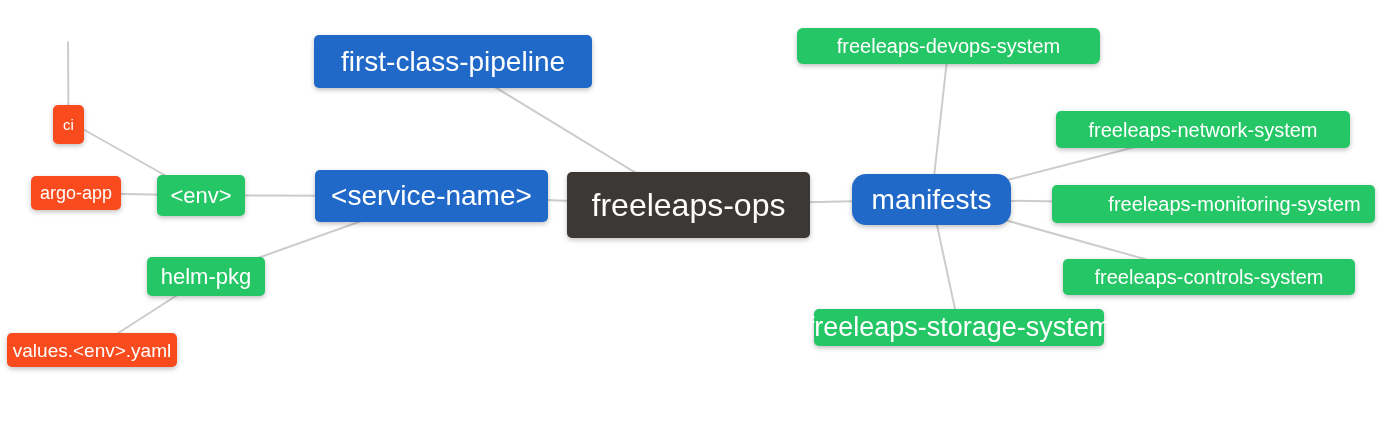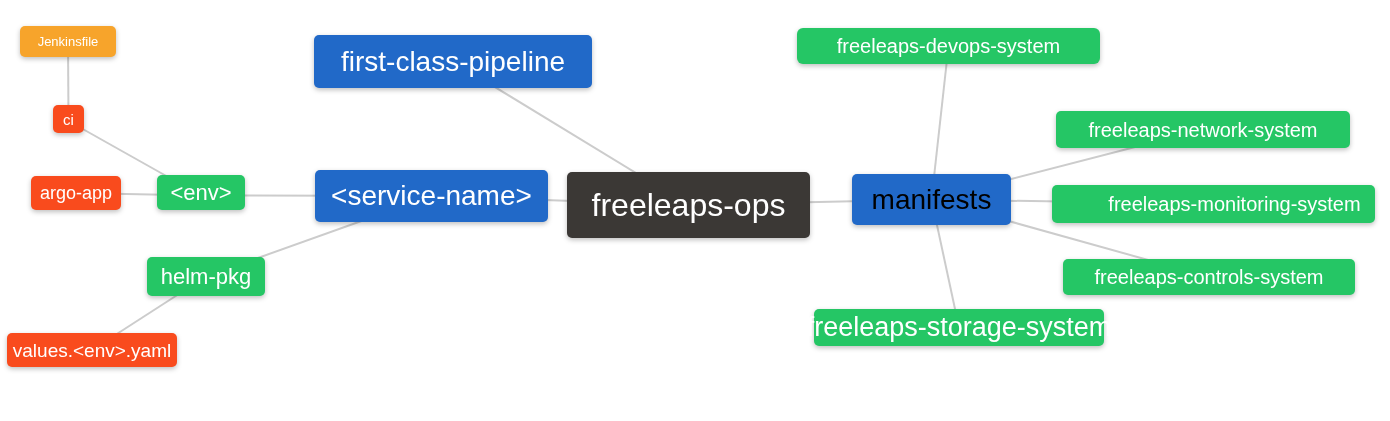--- a/index.html
+++ b/index.html
@@ -53,28 +53,27 @@
       <line x1="453" y1="61.5" x2="688.5" y2="205" stroke="#CCCCCC" stroke-width="2"></line>
       <line x1="431.5" y1="196" x2="688.5" y2="205" stroke="#CCCCCC" stroke-width="2"></line>
       <line x1="688.5" y1="205" x2="931.5" y2="199.5" stroke="#CCCCCC" stroke-width="2"></line>
       <line x1="931.5" y1="199.5" x2="948.5" y2="46" stroke="#CCCCCC" stroke-width="2"></line>
       <line x1="931.5" y1="199.5" x2="1203" y2="129.5" stroke="#CCCCCC" stroke-width="2"></line>
       <line x1="931.5" y1="199.5" x2="1213.5" y2="204" stroke="#CCCCCC" stroke-width="2"></line>
       <line x1="931.5" y1="199.5" x2="1209" y2="277" stroke="#CCCCCC" stroke-width="2"></line>
       <line x1="931.5" y1="199.5" x2="959" y2="327.5" stroke="#CCCCCC" stroke-width="2"></line>
     </svg>
 
-<div class="mm-node" style="left: 20px; top: 26px; width: 96px; height: 31px; font-size: 13px; background: rgb(247, 164, 43); color: rgb(255, 255, 255);">Jenkinsfile</div>
-    <div class="mm-node" style="left: 53px; top: 105px; width: 31px; height: 28px; font-size: 15px; background: rgb(249, 75, 29); color: rgb(255, 255, 255);">ci</div>
+    <div class="mm-node" style="left: 53px; top: 105px; width: 31px; height: 39px; font-size: 15px; background: rgb(249, 75, 29); color: rgb(255, 255, 255);">ci</div>
     <div class="mm-node" style="left: 31px; top: 176px; width: 90px; height: 34px; font-size: 18px; background: rgb(249, 75, 29); color: rgb(255, 255, 255);">argo-app</div>
-    <div class="mm-node" style="left: 157px; top: 175px; width: 88px; height: 35px; font-size: 22px; background: rgb(37, 198, 101); color: rgb(255, 255, 255);">&lt;env&gt;</div>
+    <div class="mm-node" style="left: 157px; top: 175px; width: 88px; height: 41px; font-size: 22px; background: rgb(37, 198, 101); color: rgb(255, 255, 255);">&lt;env&gt;</div>
     <div class="mm-node" style="left: 147px; top: 257px; width: 118px; height: 39px; font-size: 22px; background: rgb(37, 198, 101); color: rgb(255, 255, 255);">helm-pkg</div>
     <div class="mm-node" style="left: 7px; top: 333px; width: 170px; height: 34px; font-size: 19px; background: rgb(249, 75, 29); color: rgb(255, 255, 255);">values.&lt;env&gt;.yaml</div>
     <div class="mm-node" style="left: 314px; top: 35px; width: 278px; height: 53px; font-size: 28px; background: rgb(33, 105, 200); color: rgb(255, 255, 255);">first-class-pipeline</div>
     <div class="mm-node" style="left: 315px; top: 170px; width: 233px; height: 52px; font-size: 28px; background: rgb(33, 105, 200); color: rgb(255, 255, 255);">&lt;service-name&gt;</div>
     <div class="mm-node" style="left: 567px; top: 172px; width: 243px; height: 66px; font-size: 32px; background: rgb(59, 56, 53); color: rgb(255, 255, 255);">freeleaps-ops</div>
-    <div class="mm-node" style="left: 852px; top: 174px; width: 159px; height: 51px; font-size: 28px; background: rgb(33, 105, 200); color: #000000;">manifests</div>
+    <div class="mm-node" style="left: 852px; top: 174px; width: 159px; height: 51px; font-size: 28px; background: rgb(33, 105, 200); color: #ffffff; border-radius: 14px;">manifests</div>
     <div class="mm-node" style="left: 797px; top: 28px; width: 303px; height: 36px; font-size: 20px; background: rgb(37, 198, 101); color: rgb(255, 255, 255); border-radius: 6px;">freeleaps-devops-system</div>
     <div class="mm-node" style="left: 1056px; top: 111px; width: 294px; height: 37px; font-size: 20px; background: rgb(37, 198, 101); color: rgb(255, 255, 255); text-align: right;">freeleaps-network-system</div>
     <div class="mm-node" style="left: 1052px; top: 185px; width: 323px; height: 38px; font-size: 20px; background: rgb(37, 198, 101); color: rgb(255, 255, 255); padding-left: 42px;">freeleaps-monitoring-system</div>
     <div class="mm-node" style="left: 1063px; top: 259px; width: 292px; height: 36px; font-size: 20px; background: rgb(37, 198, 101); color: rgb(255, 255, 255);">freeleaps-controls-system</div>
     <div class="mm-node" style="left: 814px; top: 309px; width: 290px; height: 37px; font-size: 27px; background: rgb(37, 198, 101); color: rgb(255, 255, 255);">freeleaps-storage-system</div>
   </div>
 
 </body></html>

